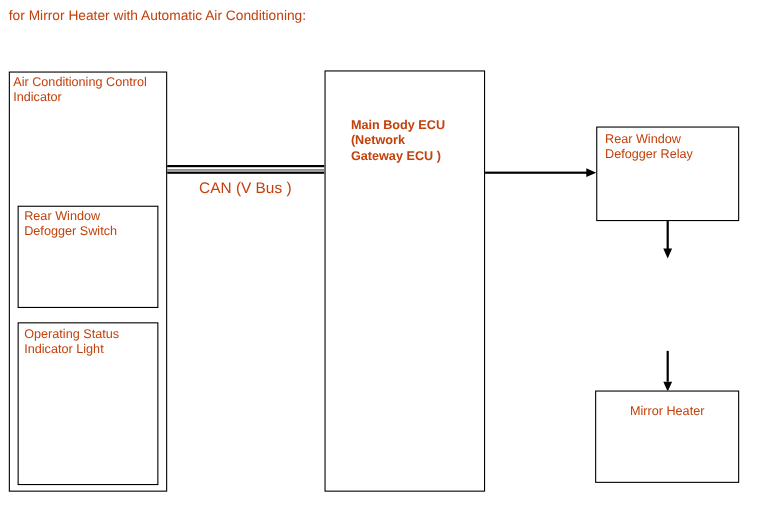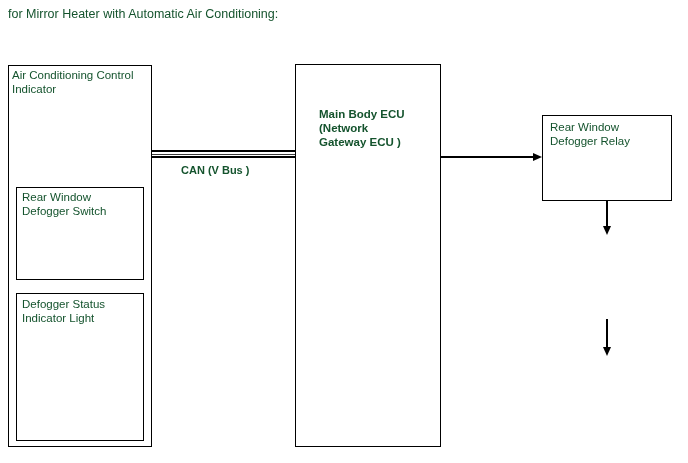--- a/index.html
+++ b/index.html
@@ -2,21 +2,21 @@
 <html><head>
 <meta charset="utf-8">
 <style>
   html, body { margin: 0; padding: 0; background: #ffffff; }
   .canvas {
     position: relative;
     width: 688px;
     height: 463px;
     background: #ffffff;
     font-family: "Liberation Sans", sans-serif;
-    color: #14532d;
+    color: #c2410c;
     overflow: hidden;
   }
   .title {
     position: absolute;
     left: 8px;
     top: 7px;
     font-size: 12.5px;
     line-height: 15px;
   }
   .box {
@@ -42,23 +42,22 @@
     position: absolute;
     left: 152px; top: 150px; width: 143px; height: 8px;
   }
   .bus .line { position: absolute; left: 0; right: 0; background: #000000; }
   .bus .line.top    { top: 0;    height: 2px; }
   .bus .line.mid    { top: 4px;  height: 1px; background: #3c3c3c; }
   .bus .line.bottom { bottom: 0; height: 2px; }
   .bus-label {
     position: absolute;
     left: 181px; top: 163px;
-    font-size: 11px;
+    font-size: 14px;
     line-height: 14px;
-    font-weight: bold;
   }
   
   .ecu-box       { left: 295px; top: 64px; width: 146px; height: 383px; }
   .ecu-box .lbl  { padding: 42px 4px 0 23px; font-weight: bold; }
   
   .relay1-box      { left: 542px; top: 115px; width: 130px; height: 86px; }
   .relay1-box .lbl { padding: 4px 7px; }
   .relay2-box      { left: 541px; top: 234px; width: 131px; height: 85px; }
   .relay2-box .lbl { padding: 10px 7px; }
   .heater-box      { left: 541px; top: 355px; width: 131px; height: 84px; }
@@ -99,21 +98,21 @@
     <div class="lbl">Air Conditioning Control
 Indicator</div>
   </div>
 
   <div class="box switch-box">
     <div class="lbl">Rear Window
 Defogger Switch</div>
   </div>
 
   <div class="box indicator-box">
-    <div class="lbl">Defogger Status
+    <div class="lbl">Operating Status
 Indicator Light</div>
   </div>
 
   <div class="bus">
     <div class="line top"></div>
     <div class="line mid"></div>
     <div class="line bottom"></div>
   </div>
   <div class="bus-label">CAN (V Bus )</div>
 
@@ -131,14 +130,17 @@
 Defogger Relay</div>
   </div>
 
   <div class="conn v-line1"></div>
   <div class="head head-down1"></div>
 
 
   <div class="conn v-line2"></div>
   <div class="head head-down2"></div>
 
+  <div class="box heater-box">
+    <div class="lbl">Mirror Heater</div>
+  </div>
 
 </div>
 
 </body></html>

